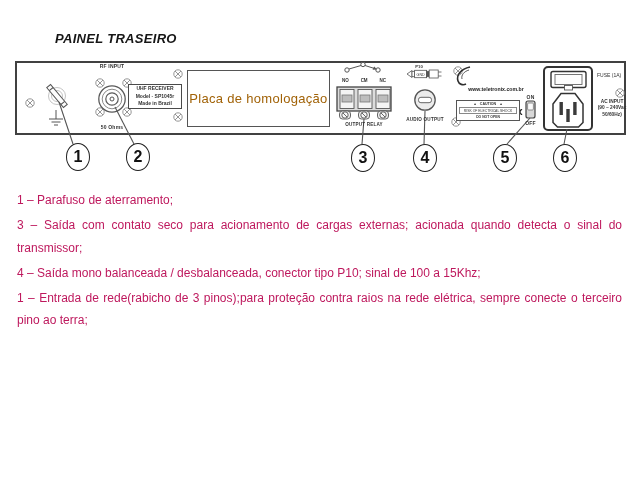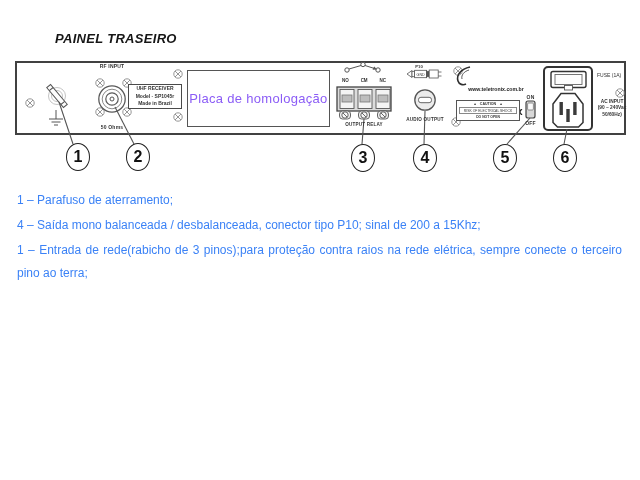--- a/index.html
+++ b/index.html
@@ -10,21 +10,21 @@
   .overlay{position:absolute;left:0;top:55px;width:640px;height:130px;}
   .lbl{position:absolute;text-align:center;color:#333;}
   .t5{font:700 5px/6px "Liberation Sans",sans-serif;letter-spacing:.2px;}
   .t46{font:700 4.6px/5.5px "Liberation Sans",sans-serif;letter-spacing:.2px;}
   .uhf-box{position:absolute;left:128px;top:84px;width:54px;height:25px;border:1px solid #4a4a4a;
            box-sizing:border-box;display:flex;flex-direction:column;align-items:center;justify-content:center;
            background:#fff;}
   .uhf-box span{display:block;font:700 5px/7.5px "Liberation Sans",sans-serif;color:#333;white-space:nowrap;}
   .placa-box{position:absolute;left:187px;top:70px;width:143px;height:57px;border:1.3px solid #555;
              box-sizing:border-box;display:flex;align-items:center;justify-content:center;background:#fff;
-             font:400 13px/15px "Liberation Sans",sans-serif;color:#8b5cf6;letter-spacing:.3px;}
+             font:400 13px/15px "Liberation Sans",sans-serif;color:#a16207;letter-spacing:.3px;}
   .relay-lbls{position:absolute;left:337px;top:77.5px;width:54px;display:flex;justify-content:space-between;
               padding:0 5px;box-sizing:border-box;}
   .relay-lbls span{font:700 4.5px/5px "Liberation Sans",sans-serif;color:#333;}
   .brand-name{position:absolute;left:469px;top:67px;width:70px;text-align:left;
               font:700 11px/13px "Liberation Sans",sans-serif;color:#1d1d1d;letter-spacing:.2px;margin-top:38px;}
   .website{position:absolute;left:452px;top:86px;width:88px;text-align:center;
            font:700 5.2px/6px "Liberation Sans",sans-serif;color:#222;}
   .caution-box{position:absolute;left:456px;top:100px;width:64px;height:21px;border:1px solid #555;
                box-sizing:border-box;padding:1px 2px;overflow:hidden;background:#fff;}
   .caution-row1{display:flex;align-items:center;justify-content:center;gap:3px;
@@ -34,21 +34,21 @@
                 font:400 3.4px/4px "Liberation Sans",sans-serif;color:#333;}
   .caution-row3{margin-top:.5px;text-align:center;font:700 3.4px/4px "Liberation Sans",sans-serif;color:#333;}
   .fuse-lbl{position:absolute;left:597px;top:72px;width:36px;text-align:left;white-space:nowrap;
             font:400 5px/6px "Liberation Sans",sans-serif;color:#333;}
   .ac-lbl{position:absolute;left:590px;top:99px;width:44px;text-align:center;}
   .ac-lbl span{display:block;font:700 4.8px/6.4px "Liberation Sans",sans-serif;color:#333;white-space:nowrap;}
   .callout{position:absolute;width:22px;height:26px;border:1.6px solid #222;border-radius:50%;
            background:#fff;display:flex;align-items:center;justify-content:center;
            font:700 16px/16px "Liberation Sans",sans-serif;color:#111;}
   .legend{position:absolute;left:17px;top:189px;width:605px;}
-  .legend p{margin:0 0 2.5px 0;font:400 12px/22.5px "Liberation Sans",sans-serif;color:#3b82f6;
+  .legend p{margin:0 0 2.5px 0;font:400 12px/22.5px "Liberation Sans",sans-serif;color:#be185d;
             text-align:justify;}
 </style>
 </head>
 <body>
 
 <div class="page">
 
   <div class="title">PAINEL TRASEIRO</div>
 
   <svg class="overlay" viewBox="0 55 640 130">
@@ -217,17 +217,18 @@
 
   <div class="callout" style="left:66px;top:143px;">1</div>
   <div class="callout" style="left:126px;top:143px;">2</div>
   <div class="callout" style="left:351px;top:144px;">3</div>
   <div class="callout" style="left:413px;top:144px;">4</div>
   <div class="callout" style="left:493px;top:144px;">5</div>
   <div class="callout" style="left:553px;top:144px;">6</div>
 
   <div class="legend">
     <p>1 – Parafuso de aterramento;</p>
-    <p>4 – Saída mono balanceada / desbalanceada, conector tipo P10; sinal de 200 a 15Khz;</p>
+    <p>3 – Saída com contato seco para acionamento de cargas externas; acionada quando detecta o sinal do transmissor;</p>
+    <p>4 – Saída mono balanceada / desbalanceada, conector tipo P10; sinal de 100 a 15Khz;</p>
     <p>1 – Entrada de rede(rabicho de 3 pinos);para proteção contra raios na rede elétrica, sempre conecte o terceiro pino ao terra;</p>
   </div>
 
 </div>
 
 </body></html>

